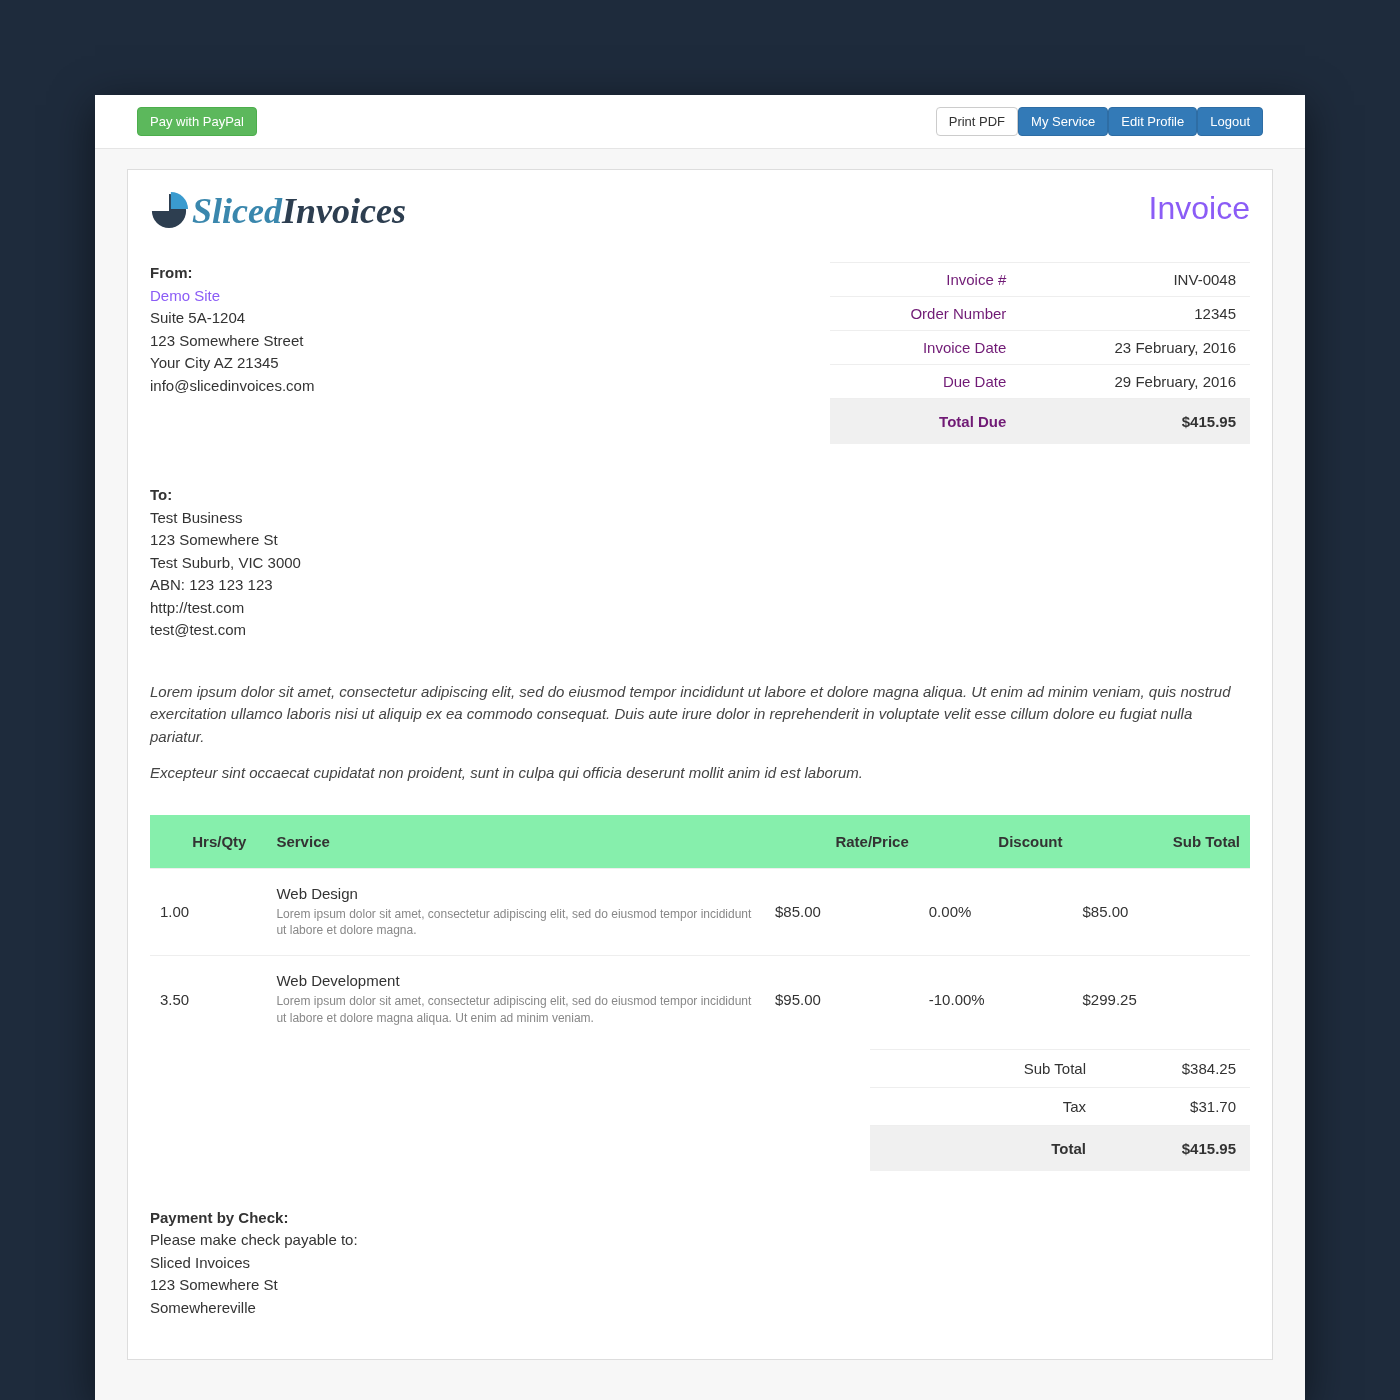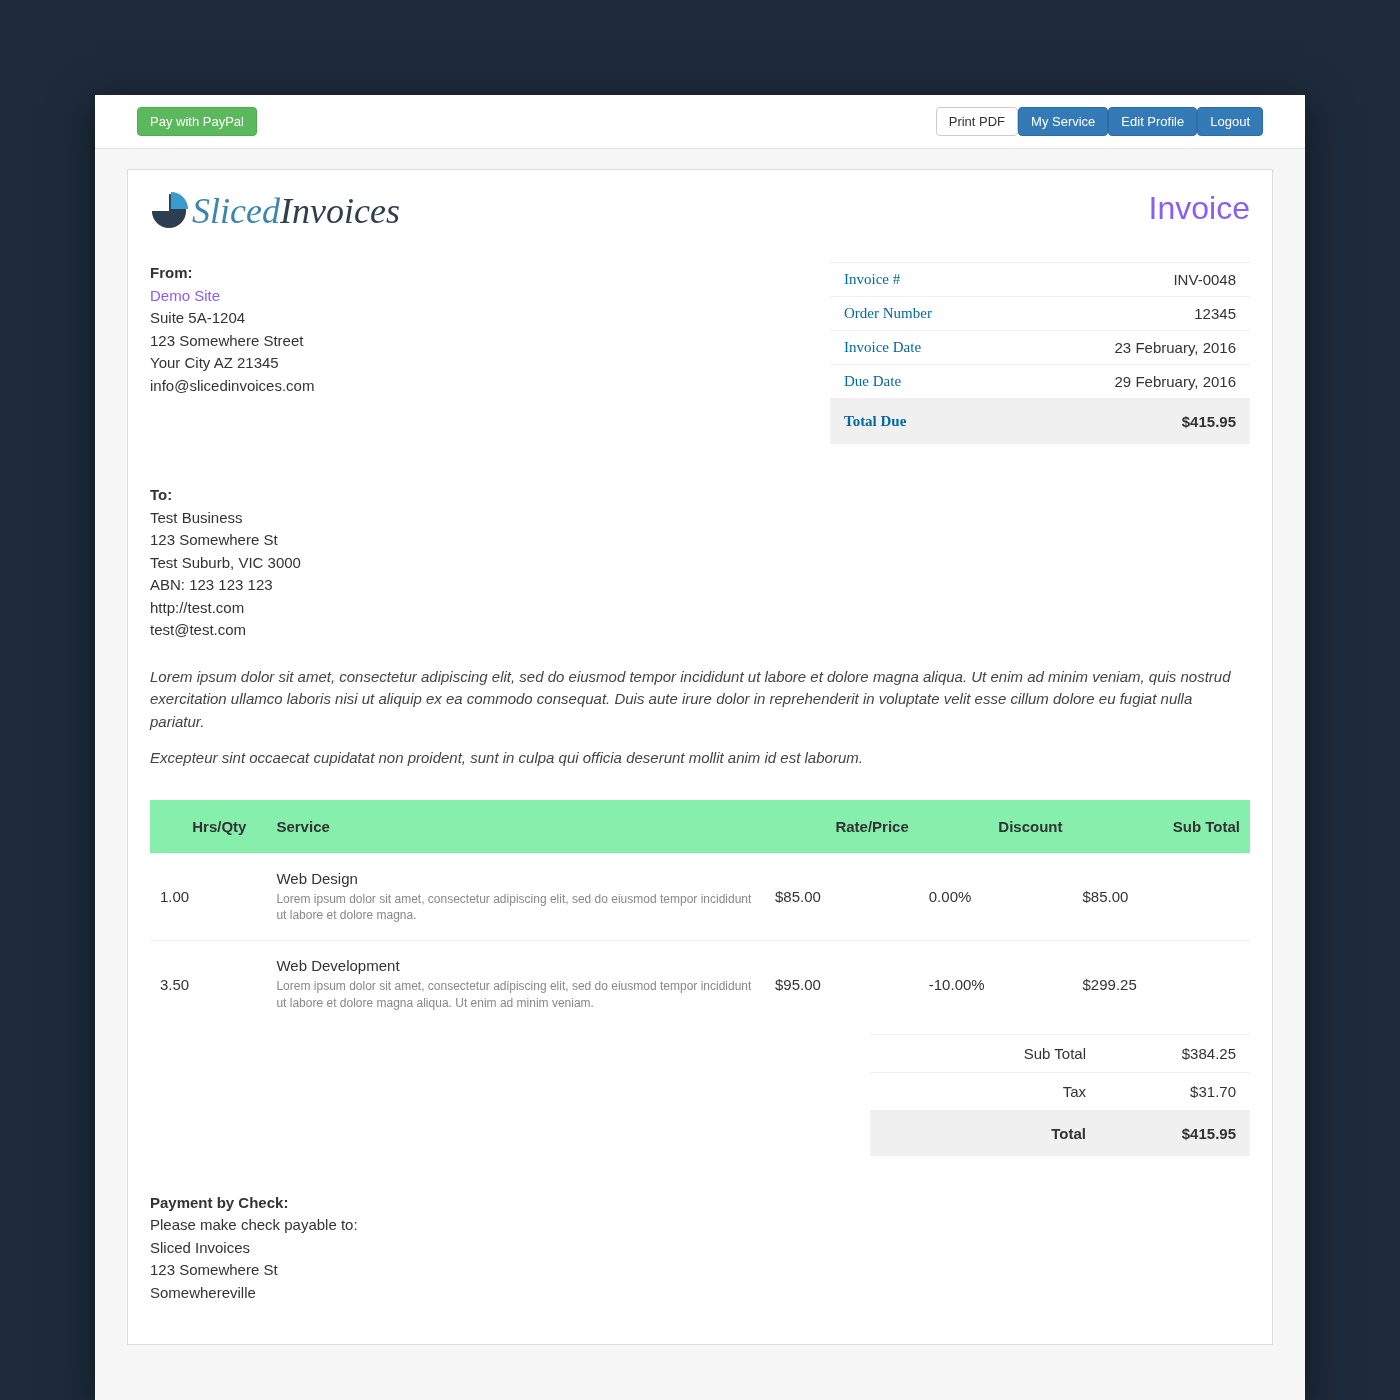--- a/index.html
+++ b/index.html
@@ -48,21 +48,21 @@
     justify-content: space-between;
     align-items: flex-start;
     margin-bottom: 30px;
   }
   .logo { display: flex; align-items: center; }
   .logo svg { width: 38px; height: 38px; margin-right: 4px; }
   .logo-text {
     font-family: cursive;
     font-size: 36px;
     font-style: italic;
-    font-weight: 400;
+    font-weight: 700;
   }
   .logo-text .s1 { color: #3a87ad; }
   .logo-text .s2 { color: #2d3e50; }
   .doc-title {
     font-size: 32px;
     color: #8b5cf6;
     font-weight: 400;
   }
   .row2 {
     display: flex;
@@ -74,28 +74,28 @@
   .from-block .site { color: #8b5cf6; }
   .meta-table {
     width: 420px;
     border-collapse: collapse;
     font-size: 15px;
   }
   .meta-table td {
     padding: 8px 14px;
     border-top: 1px solid #eee;
   }
-  .meta-table td:first-child { text-align: left; color: #0369a1; font-family: Liberation Serif, serif; }
+  .meta-table td:first-child { text-align: right; color: #701a75; }
   .meta-table td:last-child  { text-align: right; }
   .meta-table tr.total td {
     background: #f0f0f0;
     font-weight: 700;
     padding: 14px;
   }
-  .to-block { font-size: 15px; line-height: 1.5; margin-bottom: 24px; }
+  .to-block { font-size: 15px; line-height: 1.5; margin-bottom: 39px; }
   .to-block .lbl { font-weight: 700; }
   .desc-block p {
     font-style: italic;
     font-size: 15px;
     color: #444;
     line-height: 1.5;
     margin-bottom: 14px;
   }
   .items {
     width: 100%;

